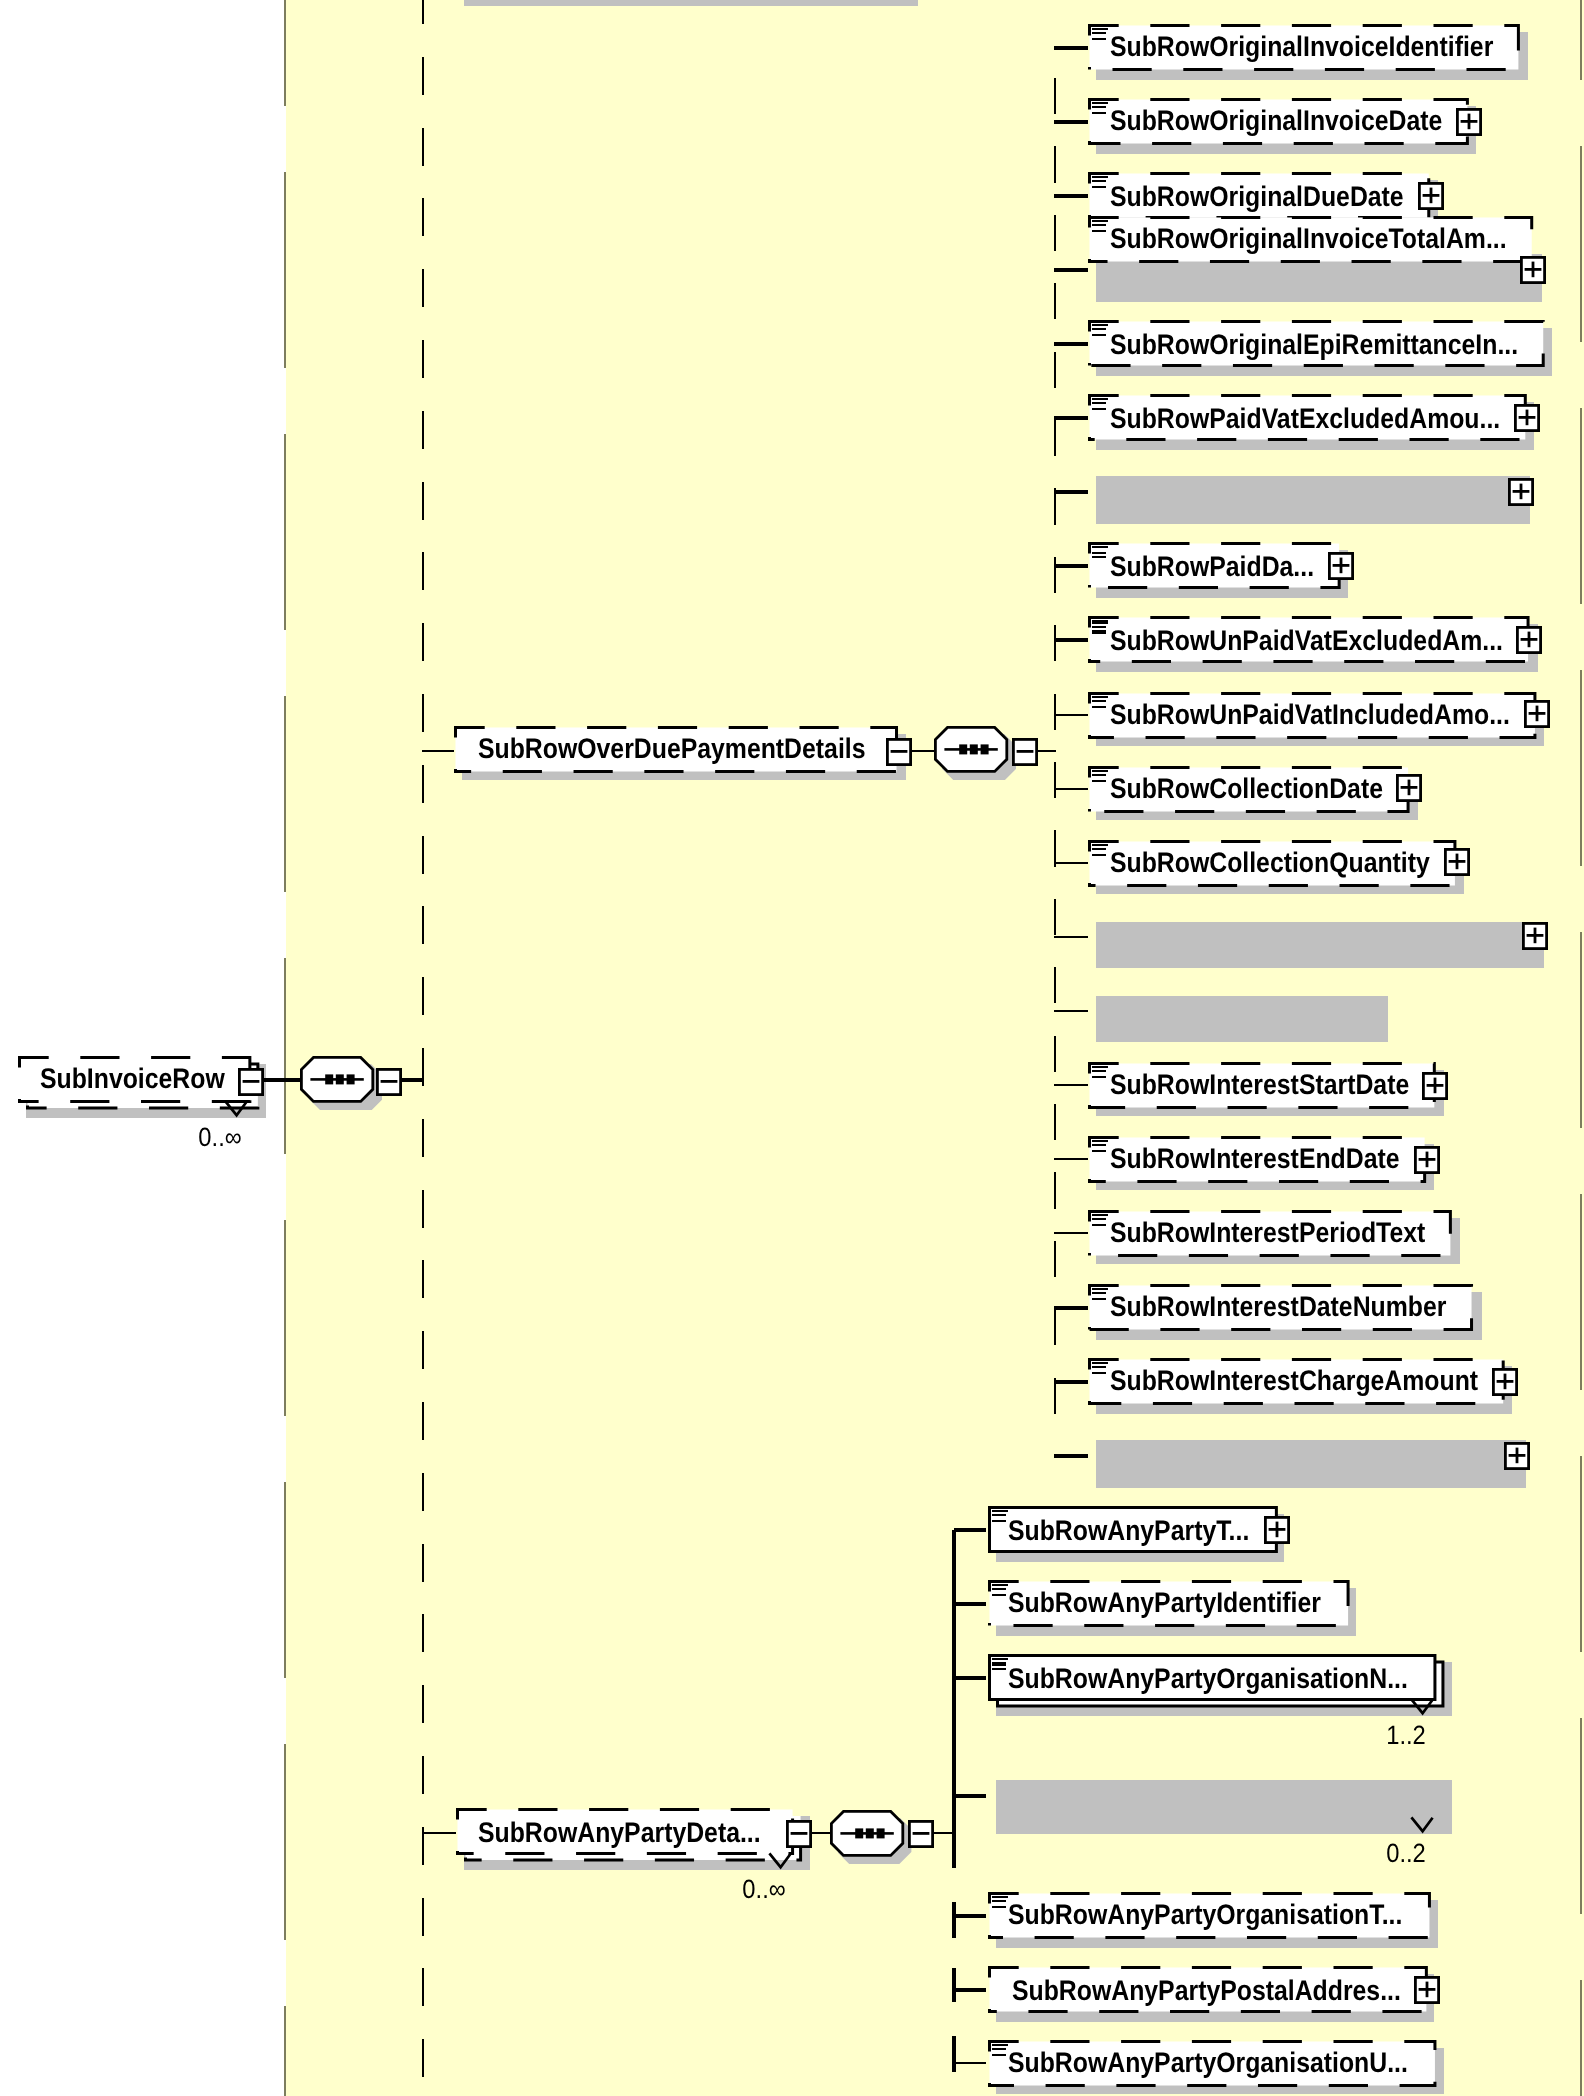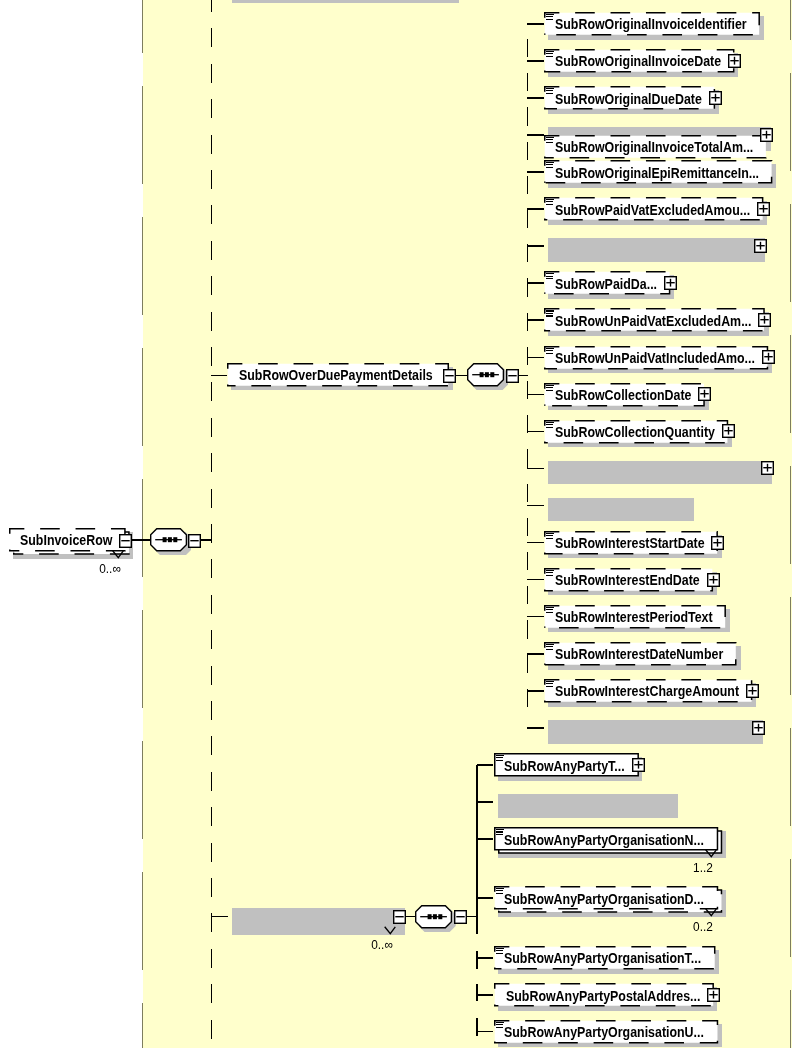--- a/index.html
+++ b/index.html
@@ -92,21 +92,21 @@
         <rect x="0" y="0" width="13" height="1.4" fill="#000"></rect>
         <rect x="0" y="12.6" width="13" height="1.4" fill="#000"></rect>
         <rect x="0" y="0" width="1.4" height="14" fill="#000"></rect>
         <rect x="11.6" y="0" width="1.4" height="14" fill="#000"></rect>
         <rect x="2.3" y="6" width="8.4" height="1.4" fill="#000"></rect>
         <rect x="5.8" y="2.8" width="1.4" height="7.8" fill="#000"></rect>
       </svg>
     </div>
 <div class="ln" style="left:527.30px;top:97.12px;width:16.70px;height:1.5px;"></div>
 <div class="shadow" style="left:548.00px;top:127.18px;width:222.61px;height:23.50px;"></div>
-<div class="node" style="left:544.00px;top:135px;width:222.61px;">
+<div class="node" style="left:544.00px;top:108px;width:222.61px;">
 <svg width="228.61" height="29.50">
 <path d="M0.75,22.75 L0.75,0.75 L221.86,0.75 L221.86,22.75 Z" fill="#fff" stroke="#000" stroke-width="1.5" stroke-dasharray="19.60 15.80" stroke-dashoffset="18.40"></path>
 </svg>
 <span class="sicon" style="left:2.3px;top:2.0px;">
         <i></i>
         <i></i>
         <i></i>
       </span>
 <span class="nlabel" style="left:10.90px;">SubRowOriginalInvoiceTotalAm...</span>
 </div>
@@ -475,52 +475,51 @@
         <rect x="0" y="0" width="13" height="1.4" fill="#000"></rect>
         <rect x="0" y="12.6" width="13" height="1.4" fill="#000"></rect>
         <rect x="0" y="0" width="1.4" height="14" fill="#000"></rect>
         <rect x="11.6" y="0" width="1.4" height="14" fill="#000"></rect>
         <rect x="2.3" y="6" width="8.4" height="1.4" fill="#000"></rect>
         <rect x="5.8" y="2.8" width="1.4" height="7.8" fill="#000"></rect>
       </svg>
     </div>
 <div class="ln" style="left:476.80px;top:764.30px;width:16.70px;height:1.5px;"></div>
 <div class="shadow" style="left:497.50px;top:794.10px;width:180.79px;height:23.50px;"></div>
+<div class="node" style="left:493.50px;top:790.10px;width:180.79px;">
+<svg width="186.79" height="29.50">
+<path d="M0.75,22.75 L0.75,0.75 L180.04,0.75 L180.04,22.75 Z" fill="#fff" stroke="#000" stroke-width="1.5" stroke-dasharray="19.60 15.80" stroke-dashoffset="18.40"></path>
+</svg>
+<span class="sicon" style="left:2.3px;top:2.0px;">
+        <i></i>
+        <i></i>
+        <i></i>
+      </span>
+<span class="nlabel" style="left:10.90px;">SubRowAnyPartyIdentifier</span>
+</div>
 <div class="ln" style="left:476.80px;top:801.10px;width:16.70px;height:1.5px;"></div>
 <div class="shadow" style="left:497.50px;top:831.40px;width:228.22px;height:26.70px;"></div>
 <div class="node" style="left:493.50px;top:827.40px;width:224.22px;">
 <svg width="230.22" height="29.50">
 <path d="M4.75,25.95 L4.75,3.95 L227.47,3.95 L227.47,25.95 Z" fill="#fff" stroke="#000" stroke-width="1.5"></path>
 <path d="M0.75,22.75 L0.75,0.75 L223.47,0.75 L223.47,22.75 Z" fill="#fff" stroke="#000" stroke-width="1.5"></path>
 </svg>
 <span class="sicon" style="left:2.3px;top:2.0px;">
         <i></i>
         <i></i>
         <i></i>
       </span>
 <span class="nlabel" style="left:10.90px;">SubRowAnyPartyOrganisationN...</span>
 </div>
 <svg width="16" height="12" style="position:absolute;left:704.82px;top:849.40px;">
       <path d="M0.7 0.7 L6.3 7.6 L11.3 0.9" fill="none" stroke="#000" stroke-width="1.35"></path>
     </svg>
 <span class="occ" style="left:702.82px;top:860.40px;">1..2</span>
 <div class="ln" style="left:476.80px;top:838.40px;width:16.70px;height:1.5px;"></div>
 <div class="shadow" style="left:497.50px;top:890.20px;width:228.22px;height:26.70px;"></div>
-<div class="node" style="left:493.50px;top:886.20px;width:224.22px;">
-<svg width="230.22" height="29.50">
-<path d="M4.75,25.95 L4.75,3.95 L227.47,3.95 L227.47,25.95 Z" fill="#fff" stroke="#000" stroke-width="1.5" stroke-dasharray="19.60 15.80" stroke-dashoffset="18.40"></path>
-<path d="M0.75,22.75 L0.75,0.75 L223.47,0.75 L223.47,22.75 Z" fill="#fff" stroke="#000" stroke-width="1.5" stroke-dasharray="19.60 15.80" stroke-dashoffset="18.40"></path>
-</svg>
-<span class="sicon" style="left:2.3px;top:2.0px;">
-        <i></i>
-        <i></i>
-        <i></i>
-      </span>
-<span class="nlabel" style="left:10.90px;">SubRowAnyPartyOrganisationD...</span>
-</div>
 <svg width="16" height="12" style="position:absolute;left:704.82px;top:908.20px;">
       <path d="M0.7 0.7 L6.3 7.6 L11.3 0.9" fill="none" stroke="#000" stroke-width="1.35"></path>
     </svg>
 <span class="occ" style="left:702.82px;top:919.20px;">0..2</span>
 <div class="ln" style="left:476.80px;top:897.20px;width:16.70px;height:1.5px;"></div>
 <div class="shadow" style="left:497.50px;top:950.00px;width:221.47px;height:23.50px;"></div>
 <div class="node" style="left:493.50px;top:946.00px;width:221.47px;">
 <svg width="227.47" height="29.50">
 <path d="M0.75,22.75 L0.75,0.75 L220.72,0.75 L220.72,22.75 Z" fill="#fff" stroke="#000" stroke-width="1.5" stroke-dasharray="19.60 15.80" stroke-dashoffset="18.40"></path>
 </svg>
@@ -562,20 +561,27 @@
         <i></i>
       </span>
 <span class="nlabel" style="left:10.90px;">SubRowAnyPartyOrganisationU...</span>
 </div>
 <div class="ln" style="left:476.80px;top:1030.80px;width:16.70px;height:1.5px;"></div>
 <div class="ln" style="left:476.05px;top:765.00px;width:1.5px;height:169.00px;"></div>
 <div class="ln" style="left:476.05px;top:950.60px;width:1.5px;height:18.20px;"></div>
 <div class="ln" style="left:476.05px;top:984.10px;width:1.5px;height:16.80px;"></div>
 <div class="ln" style="left:476.05px;top:1018.40px;width:1.5px;height:17.50px;"></div>
 <div class="shadow" style="left:231.70px;top:908.30px;width:173.04px;height:26.70px;"></div>
+<div class="node" style="left:227.70px;top:904.30px;width:169.04px;">
+<svg width="175.04" height="29.50">
+<path d="M4.75,25.95 L4.75,3.95 L172.29,3.95 L172.29,25.95 Z" fill="#fff" stroke="#000" stroke-width="1.5" stroke-dasharray="19.60 15.80" stroke-dashoffset="18.40"></path>
+<path d="M0.75,22.75 L0.75,0.75 L168.29,0.75 L168.29,22.75 Z" fill="#fff" stroke="#000" stroke-width="1.5" stroke-dasharray="19.60 15.80" stroke-dashoffset="18.40"></path>
+</svg>
+<span class="nlabel" style="left:11.60px;">SubRowAnyPartyDeta...</span>
+</div>
 <svg width="16" height="12" style="position:absolute;left:383.84px;top:926.30px;">
       <path d="M0.7 0.7 L6.3 7.6 L11.3 0.9" fill="none" stroke="#000" stroke-width="1.35"></path>
     </svg>
 <span class="occ" style="left:381.84px;top:937.30px;">0..∞</span>
 <div class="pm" style="left:393px;top:910px;">
       <svg width="13" height="14" viewBox="0 0 13 14">
         <rect x="0" y="0" width="13" height="14" fill="#fff"></rect>
         <rect x="0" y="0" width="13" height="1.4" fill="#000"></rect>
         <rect x="0" y="12.6" width="13" height="1.4" fill="#000"></rect>
         <rect x="0" y="0" width="1.4" height="14" fill="#000"></rect>

